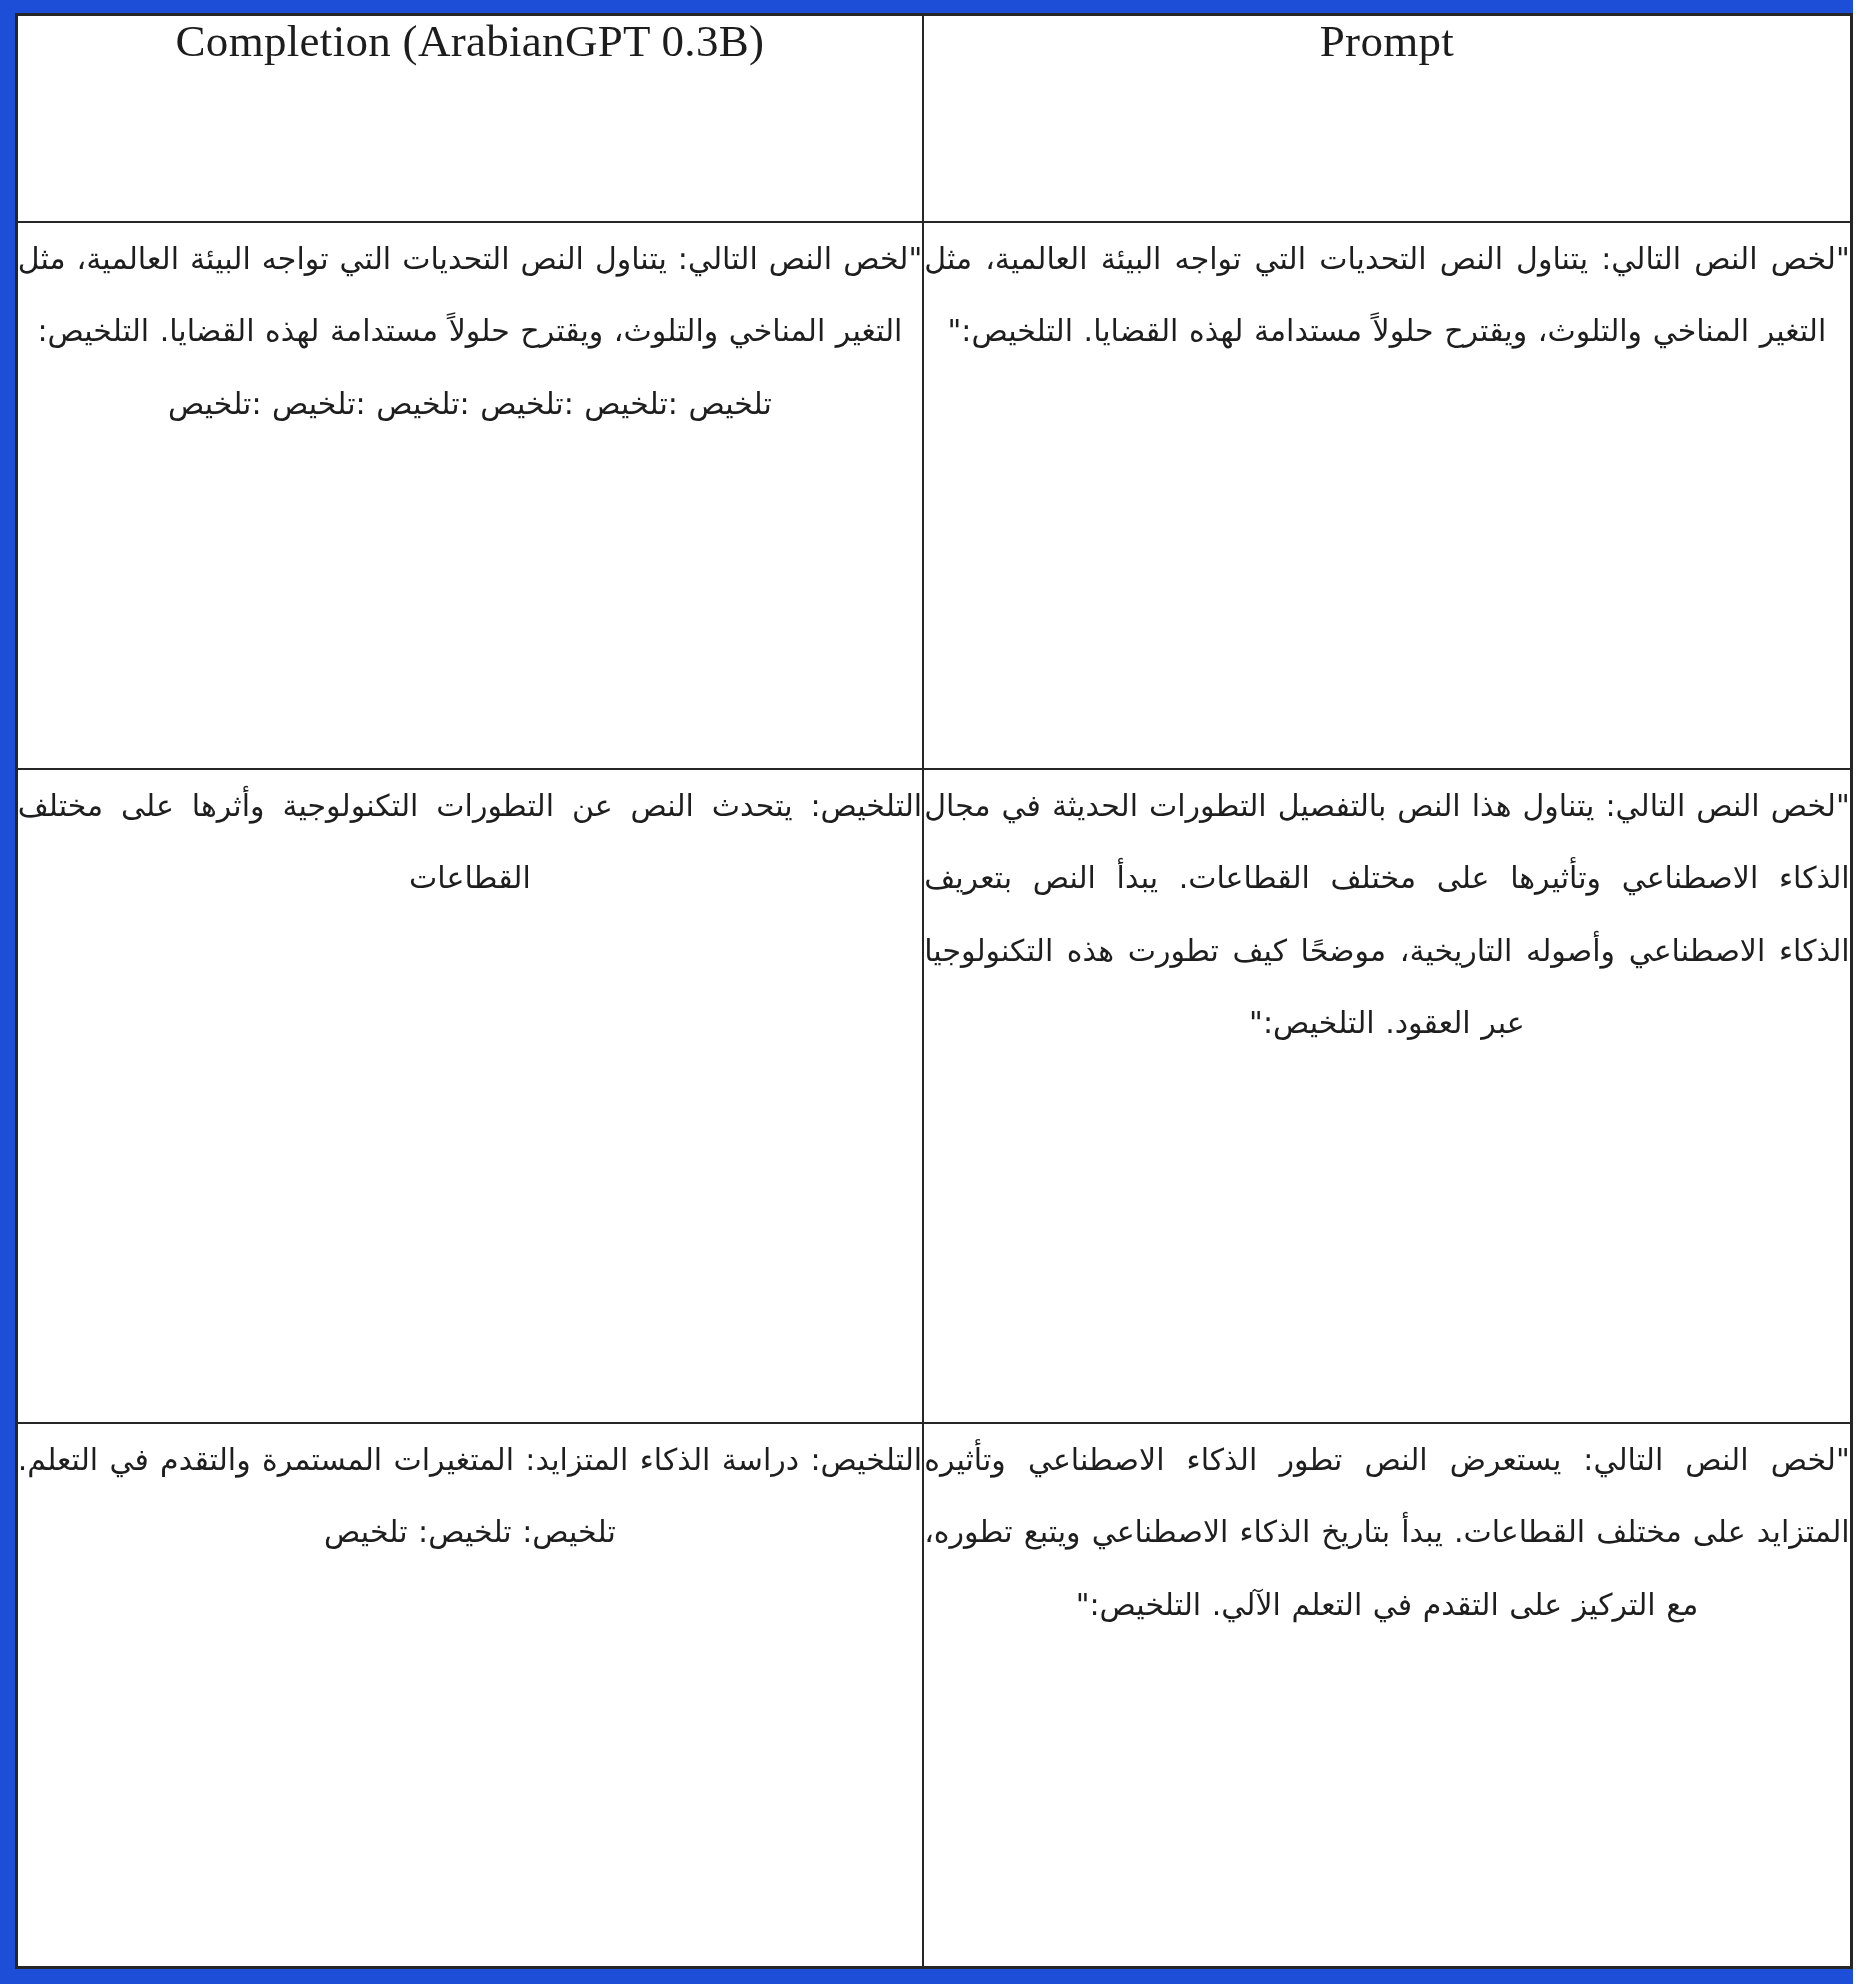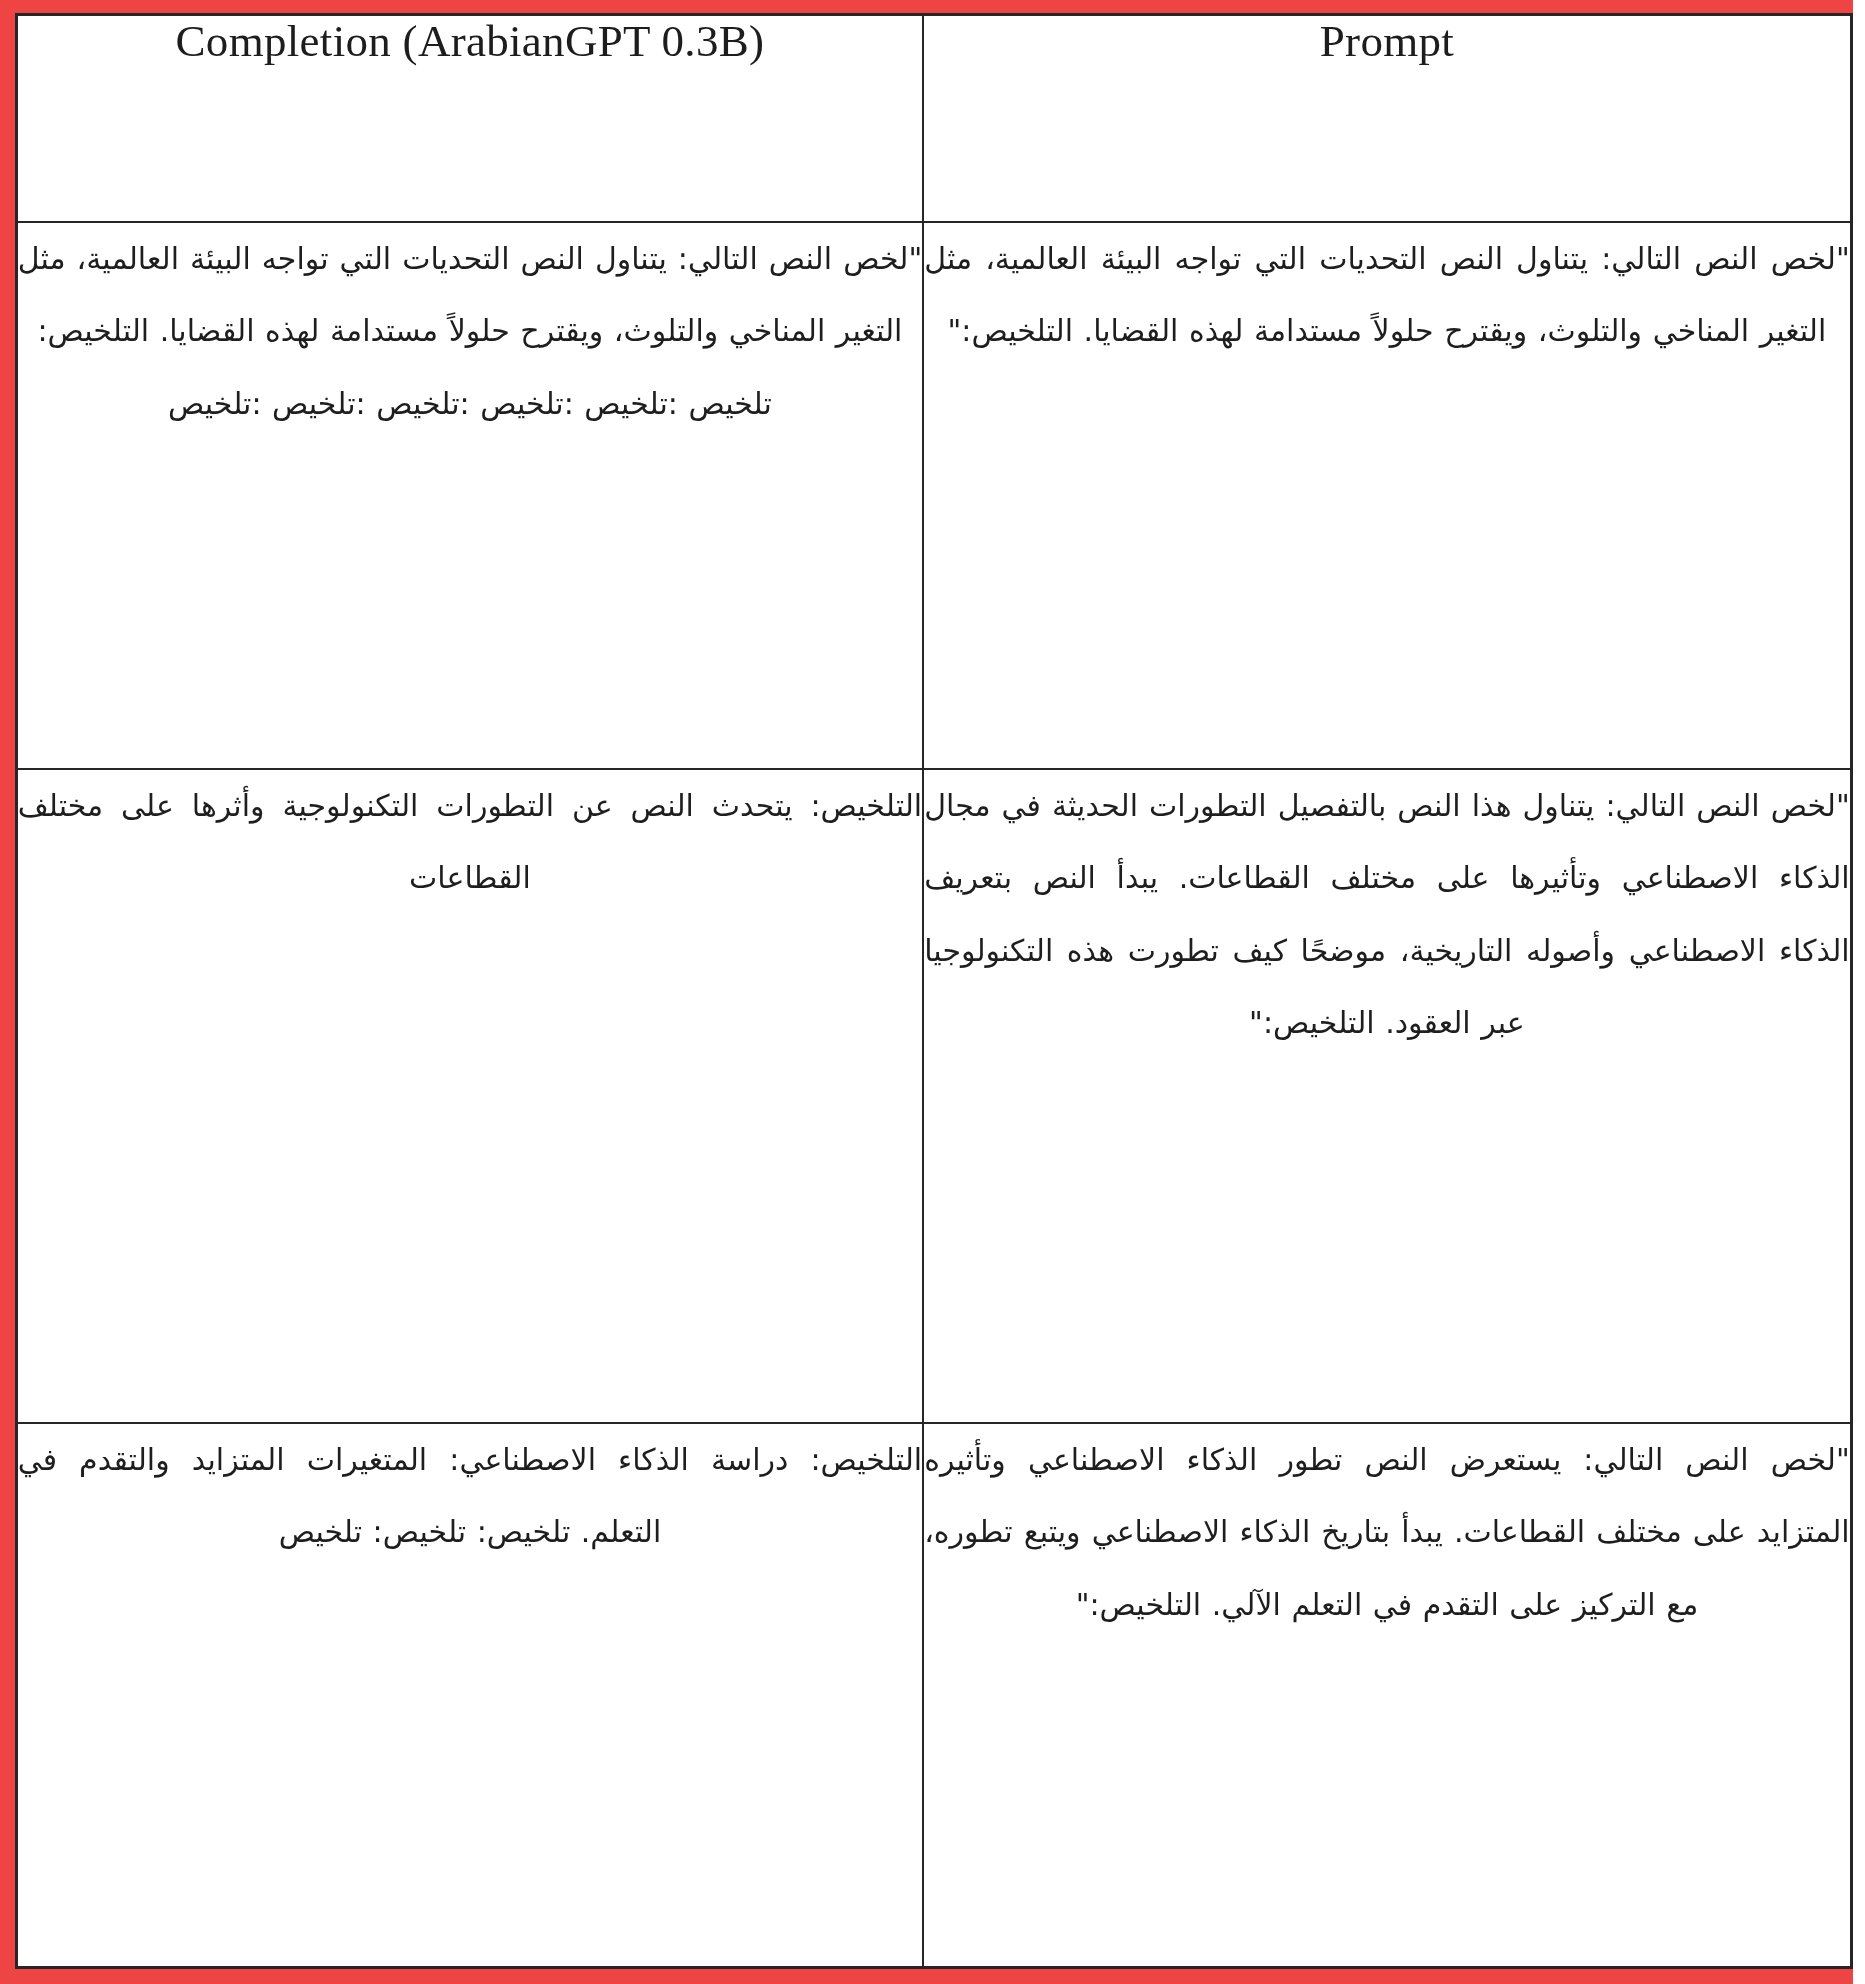--- a/index.html
+++ b/index.html
@@ -13,21 +13,21 @@
     height: 1985px;
     font-family: "Liberation Serif", "DejaVu Serif", serif;
     color: #1a1a1a;
     overflow: hidden;
   }
 
   .page {
     position: relative;
     width: 1853px;
     height: 1985px;
-    background: #ef4444;
+    background: #1d4ed8;
     box-sizing: border-box;
   }
 
   .table-wrap {
     position: absolute;
     left: 14.7px;
     top: 13px;
     width: 1836px;
     height: 1952px;
     box-sizing: border-box;
@@ -157,21 +157,21 @@
           <td class="body-cell prompt-cell">
             <div class="ar-block">
               <p>"لخص النص التالي: يتناول هذا النص بالتفصيل التطورات الحديثة في مجال الذكاء الاصطناعي وتأثيرها على مختلف القطاعات. يبدأ النص بتعريف الذكاء الاصطناعي وأصوله التاريخية، موضحًا كيف تطورت هذه التكنولوجيا عبر العقود. التلخيص:"</p>
             </div>
           </td>
         </tr>
 
         <tr class="row-3">
           <td class="body-cell completion-cell">
             <div class="ar-block">
-              <p>التلخيص: دراسة الذكاء الاصطناعي: المتغيرات المتزايد والتقدم في التعلم. تلخيص: تلخيص: تلخيص</p>
+              <p>التلخيص: دراسة الذكاء المتزايد: المتغيرات المستمرة والتقدم في التعلم. تلخيص: تلخيص: تلخيص</p>
             </div>
           </td>
           <td class="body-cell prompt-cell">
             <div class="ar-block">
               <p>"لخص النص التالي: يستعرض النص تطور الذكاء الاصطناعي وتأثيره المتزايد على مختلف القطاعات. يبدأ بتاريخ الذكاء الاصطناعي ويتبع تطوره، مع التركيز على التقدم في التعلم الآلي. التلخيص:"</p>
             </div>
           </td>
         </tr>
 
       </tbody>

